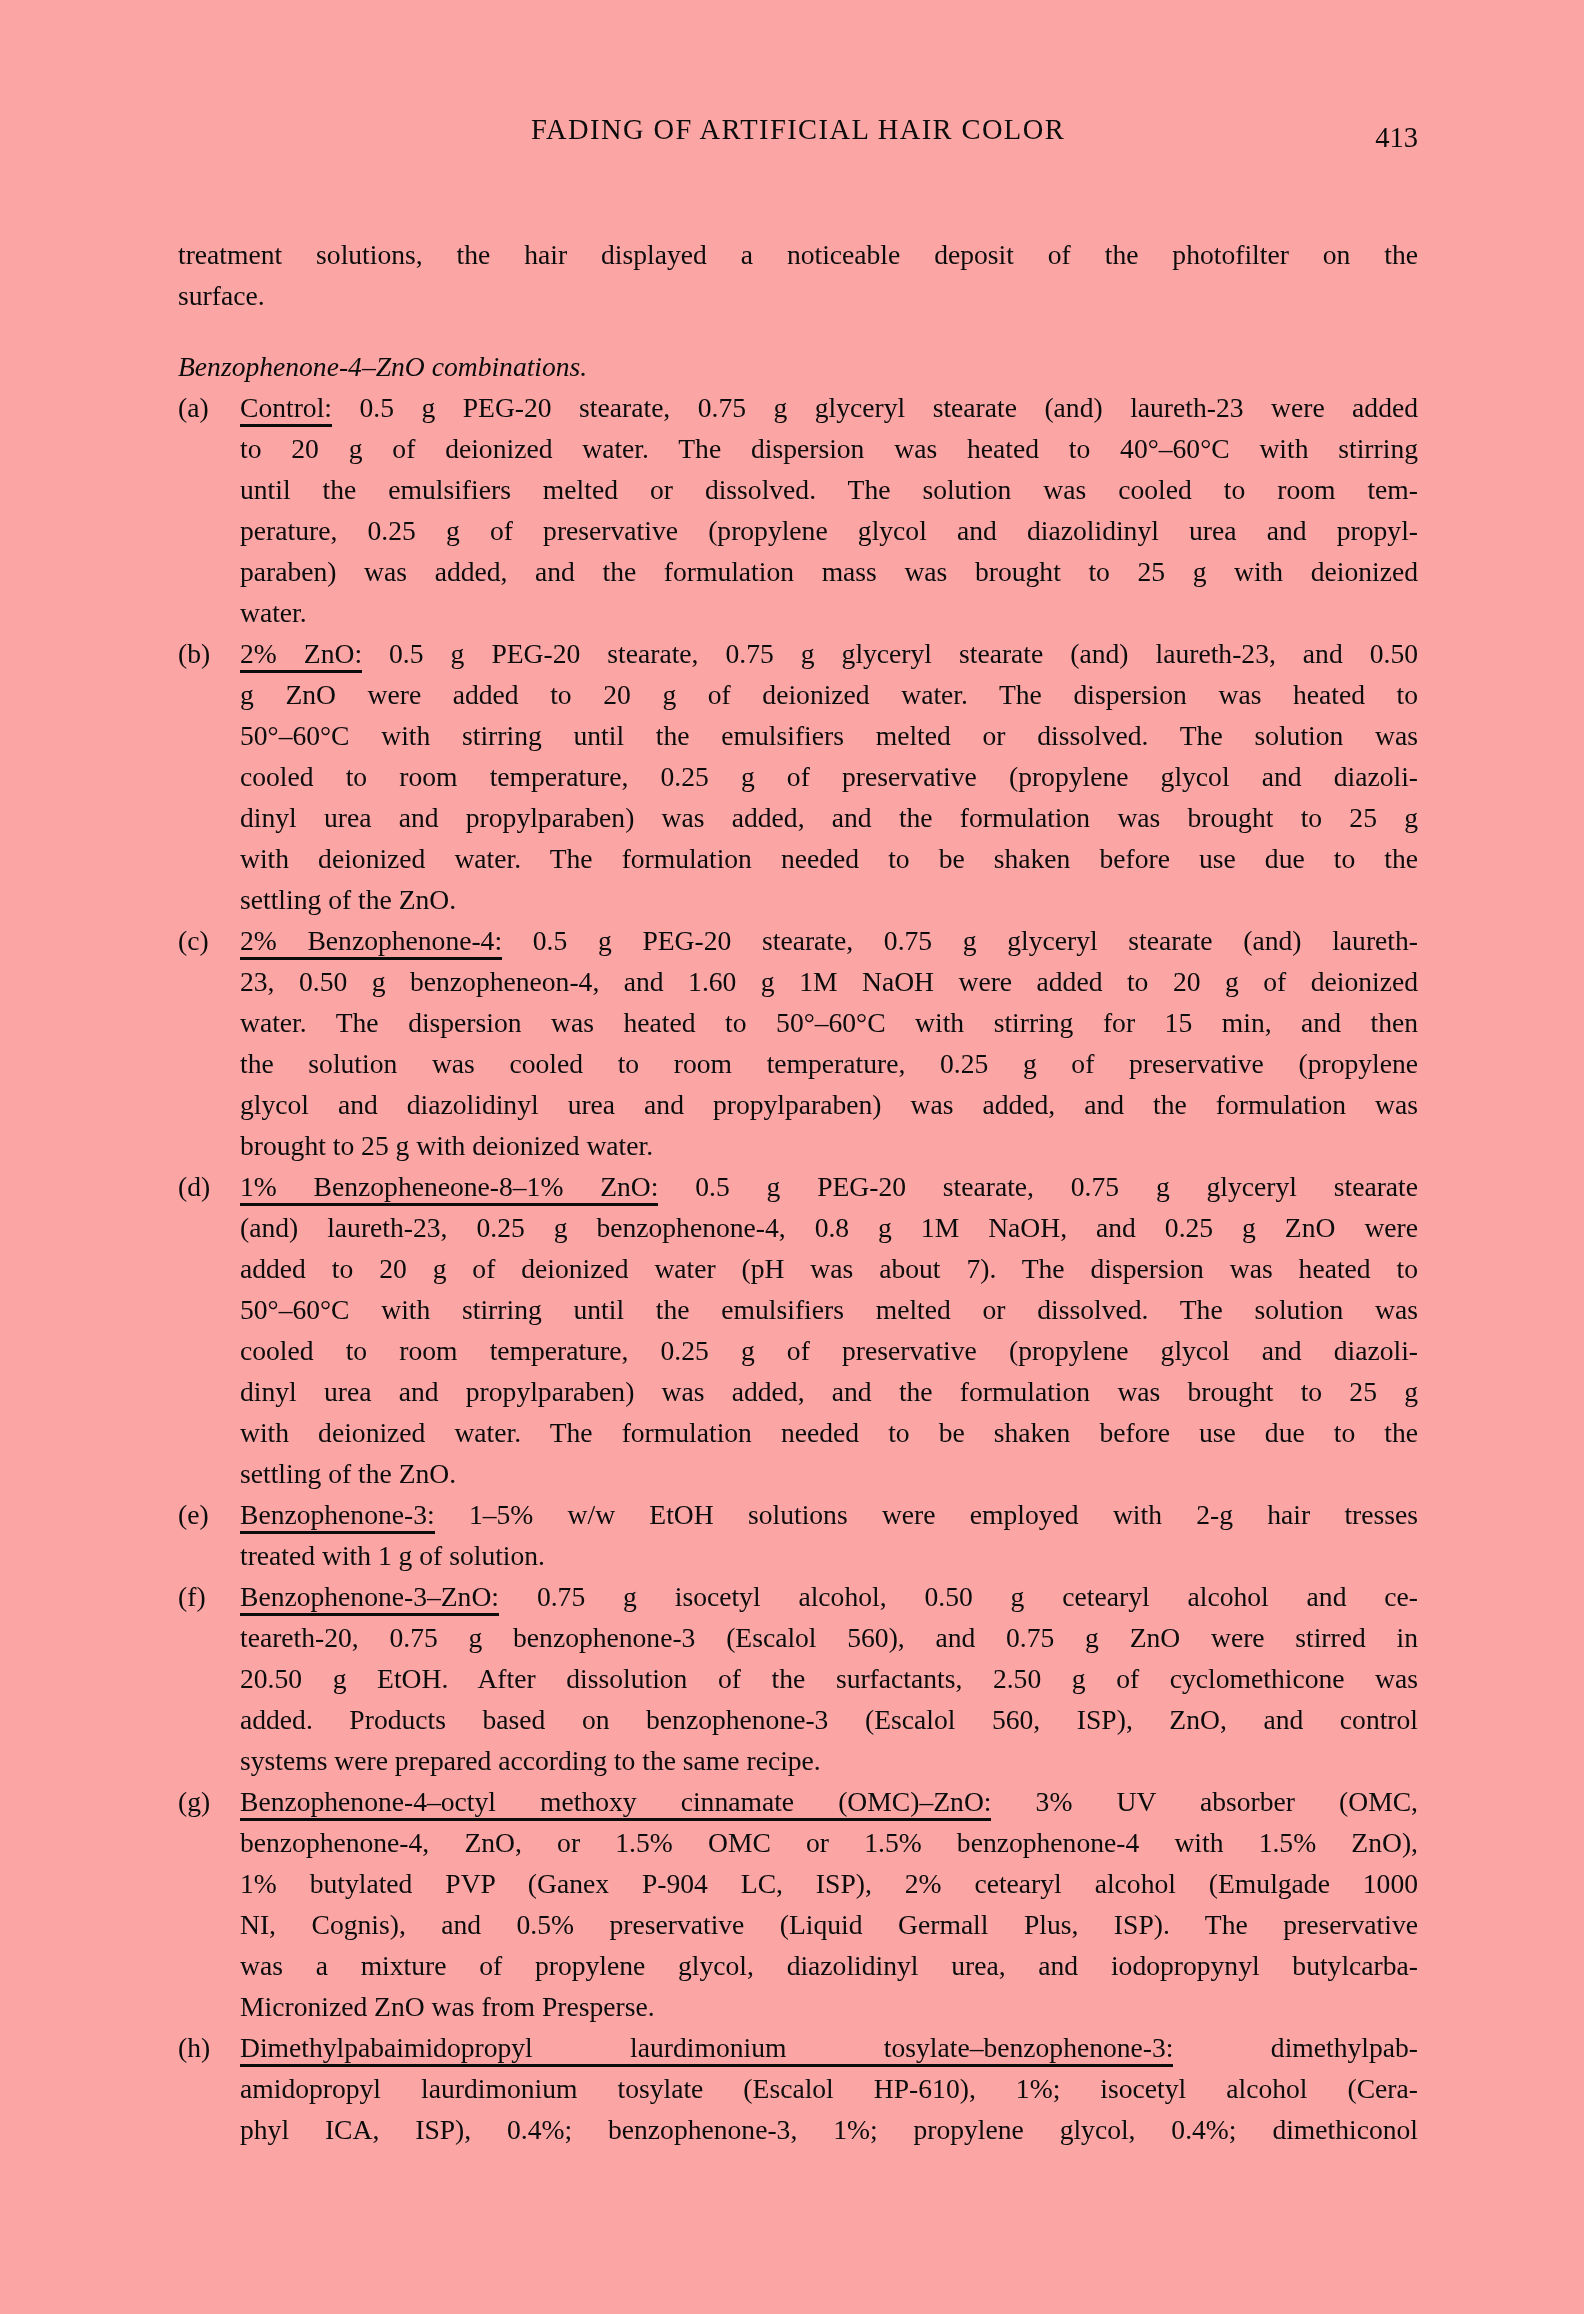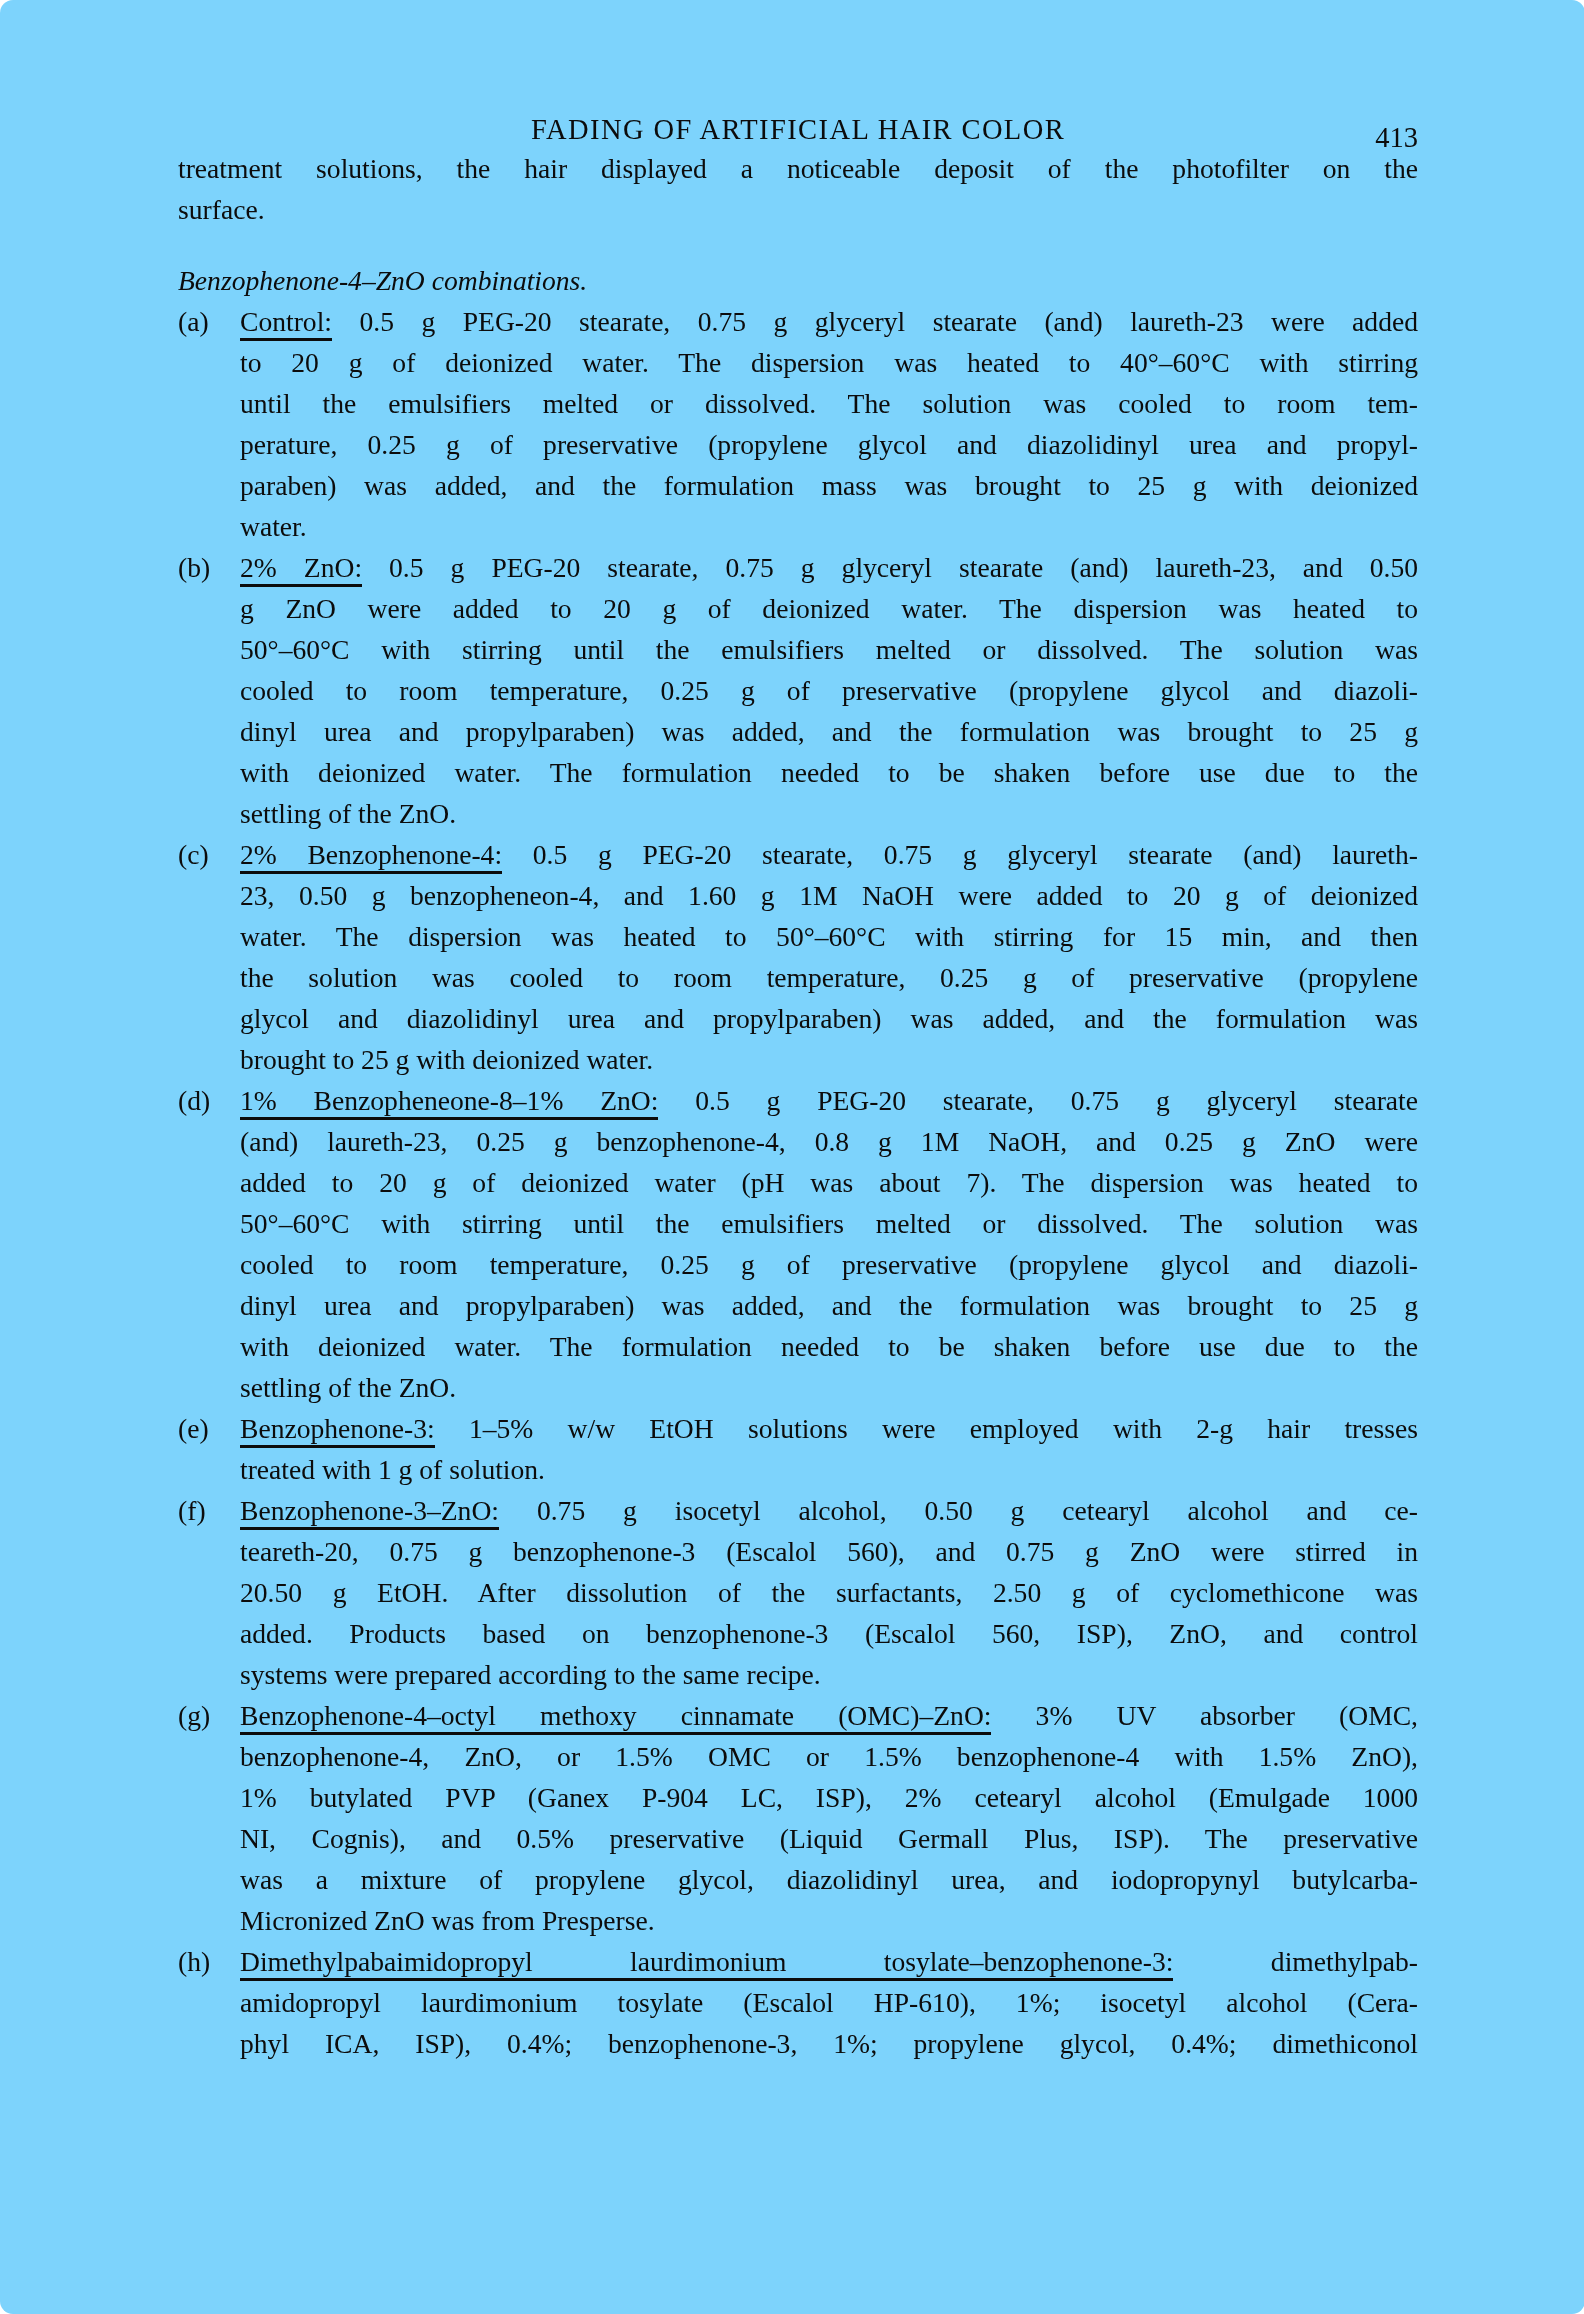--- a/index.html
+++ b/index.html
@@ -1,24 +1,23 @@
 <!DOCTYPE html>
 <html style="font-size:15px"><head>
 <meta charset="utf-8">
 <style>
   html, body { margin: 0; padding: 0; background: #ffffff; }
   .page {
     position: relative;
     width: 1585px;
     height: 2314px;
-    background: #7dd3fc;
+    background: #fca5a5;
     color: #0c0c0c;
     font-family: "Liberation Serif", "DejaVu Serif", serif;
     overflow: hidden;
-    border-radius: 13px;
   }
   .running-head {
     position: relative;
     height: 36px;
     margin: 112px 167px 0 178px;
     font-size: 28.5px;
     line-height: 36px;
   }
   .running-title {
     position: absolute;
@@ -30,21 +29,21 @@
   .page-number {
     position: absolute;
     right: 0;
     top: 8px;
   }
   .content {
     margin: 0 167px 0 178px; 
     font-size: 27.6px;
     line-height: 41px;
   }
-  .intro { }
+  .intro { margin-top: 86px; }
   .section-heading {
     margin: 29.5px 0 0 0;
     font-style: italic;
     font-weight: normal;
     font-size: 27.6px;
     line-height: 41px;
   }
   .item-list { margin: 0; }
   .line {
     text-align: justify;

